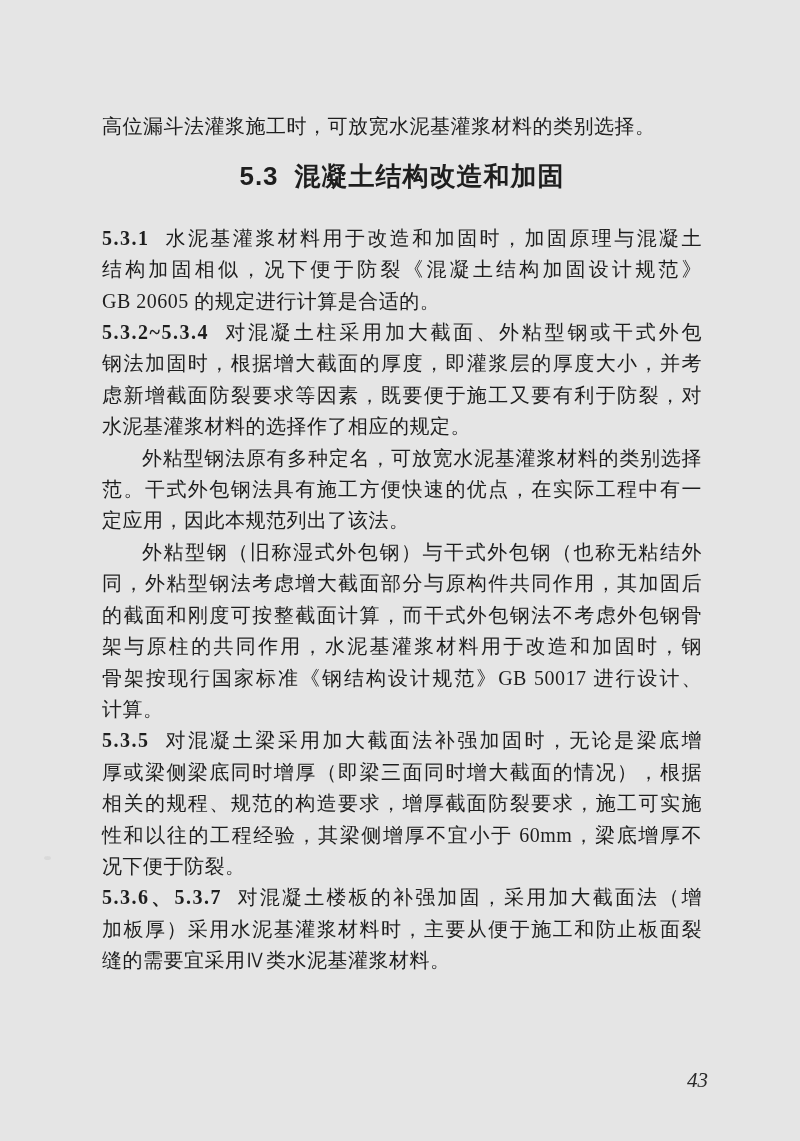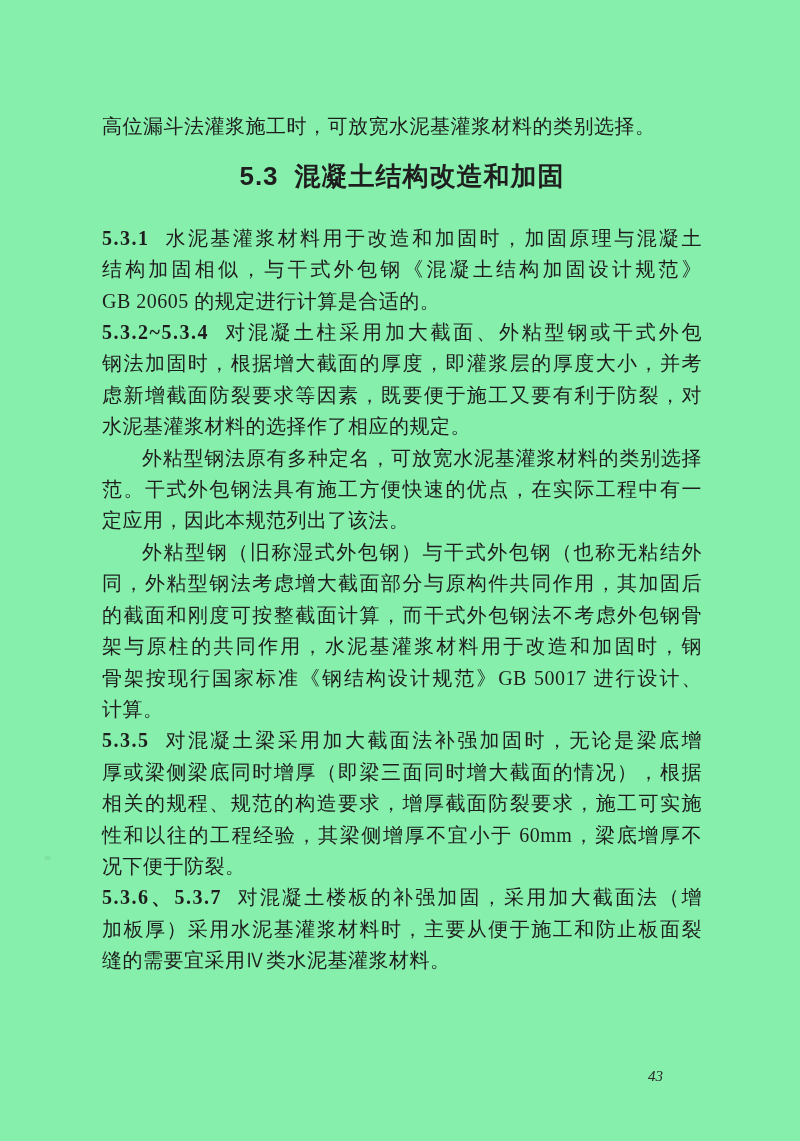--- a/index.html
+++ b/index.html
@@ -1,20 +1,20 @@
 <!DOCTYPE html>
 <html lang="zh"><head>
 <meta charset="utf-8">
 <style>
   html, body { margin: 0; padding: 0; background: #ffffff; }
   .page {
     position: relative;
     width: 800px;
     height: 1141px;
-    background: #86efac;
+    background: #e5e5e5;
     font-family: "Liberation Serif", serif;
     color: #1e1e1e;
     overflow: hidden;
   }
   .textblock {
     position: absolute;
     left: 102px;
     top: 111px;
     width: 600px;
   }
@@ -46,23 +46,23 @@
     margin: 19px 0 30px 0;
   }
   .hgap { display: inline-block; width: 16px; }
   .pageno {
     position: absolute;
     left: 648px;
     top: 1068px;
     width: 60px;
     font-family: "Liberation Serif", serif;
     font-style: italic;
-    font-size: 15px;
+    font-size: 21px;
     color: #2a2a2a;
-    text-align: left;
+    text-align: right;
   }
   .scan-artifact {
     position: absolute;
     left: 44px;
     top: 856px;
     width: 7px;
     height: 4px;
     background: rgba(0,0,0,0.05);
     border-radius: 50%;
   }
@@ -71,21 +71,21 @@
 <body>
 
 <div class="page">
   <div class="textblock">
 
     <div class="line last">高位漏斗法灌浆施工时，可放宽水泥基灌浆材料的类别选择。</div>
 
     <div class="heading"><span>5.3</span><span class="hgap"></span><span>混凝土结构改造和加固</span></div>
 
     <div class="line"><span class="pnum">5.3.1</span><span>水泥基灌浆材料用于改造和加固时，加固原理与混凝土</span></div>
-    <div class="line">结构加固相似，与干式外包钢《混凝土结构加固设计规范》</div>
+    <div class="line">结构加固相似，况下便于防裂《混凝土结构加固设计规范》</div>
     <div class="line last">GB 20605 的规定进行计算是合适的。</div>
 
     <div class="line"><span class="pnum">5.3.2~5.3.4</span><span>对混凝土柱采用加大截面、外粘型钢或干式外包</span></div>
     <div class="line">钢法加固时，根据增大截面的厚度，即灌浆层的厚度大小，并考</div>
     <div class="line">虑新增截面防裂要求等因素，既要便于施工又要有利于防裂，对</div>
     <div class="line last">水泥基灌浆材料的选择作了相应的规定。</div>
 
     <div class="line indent">外粘型钢法原有多种定名，可放宽水泥基灌浆材料的类别选择</div>
     <div class="line">范。干式外包钢法具有施工方便快速的优点，在实际工程中有一</div>
     <div class="line last">定应用，因此本规范列出了该法。</div>

